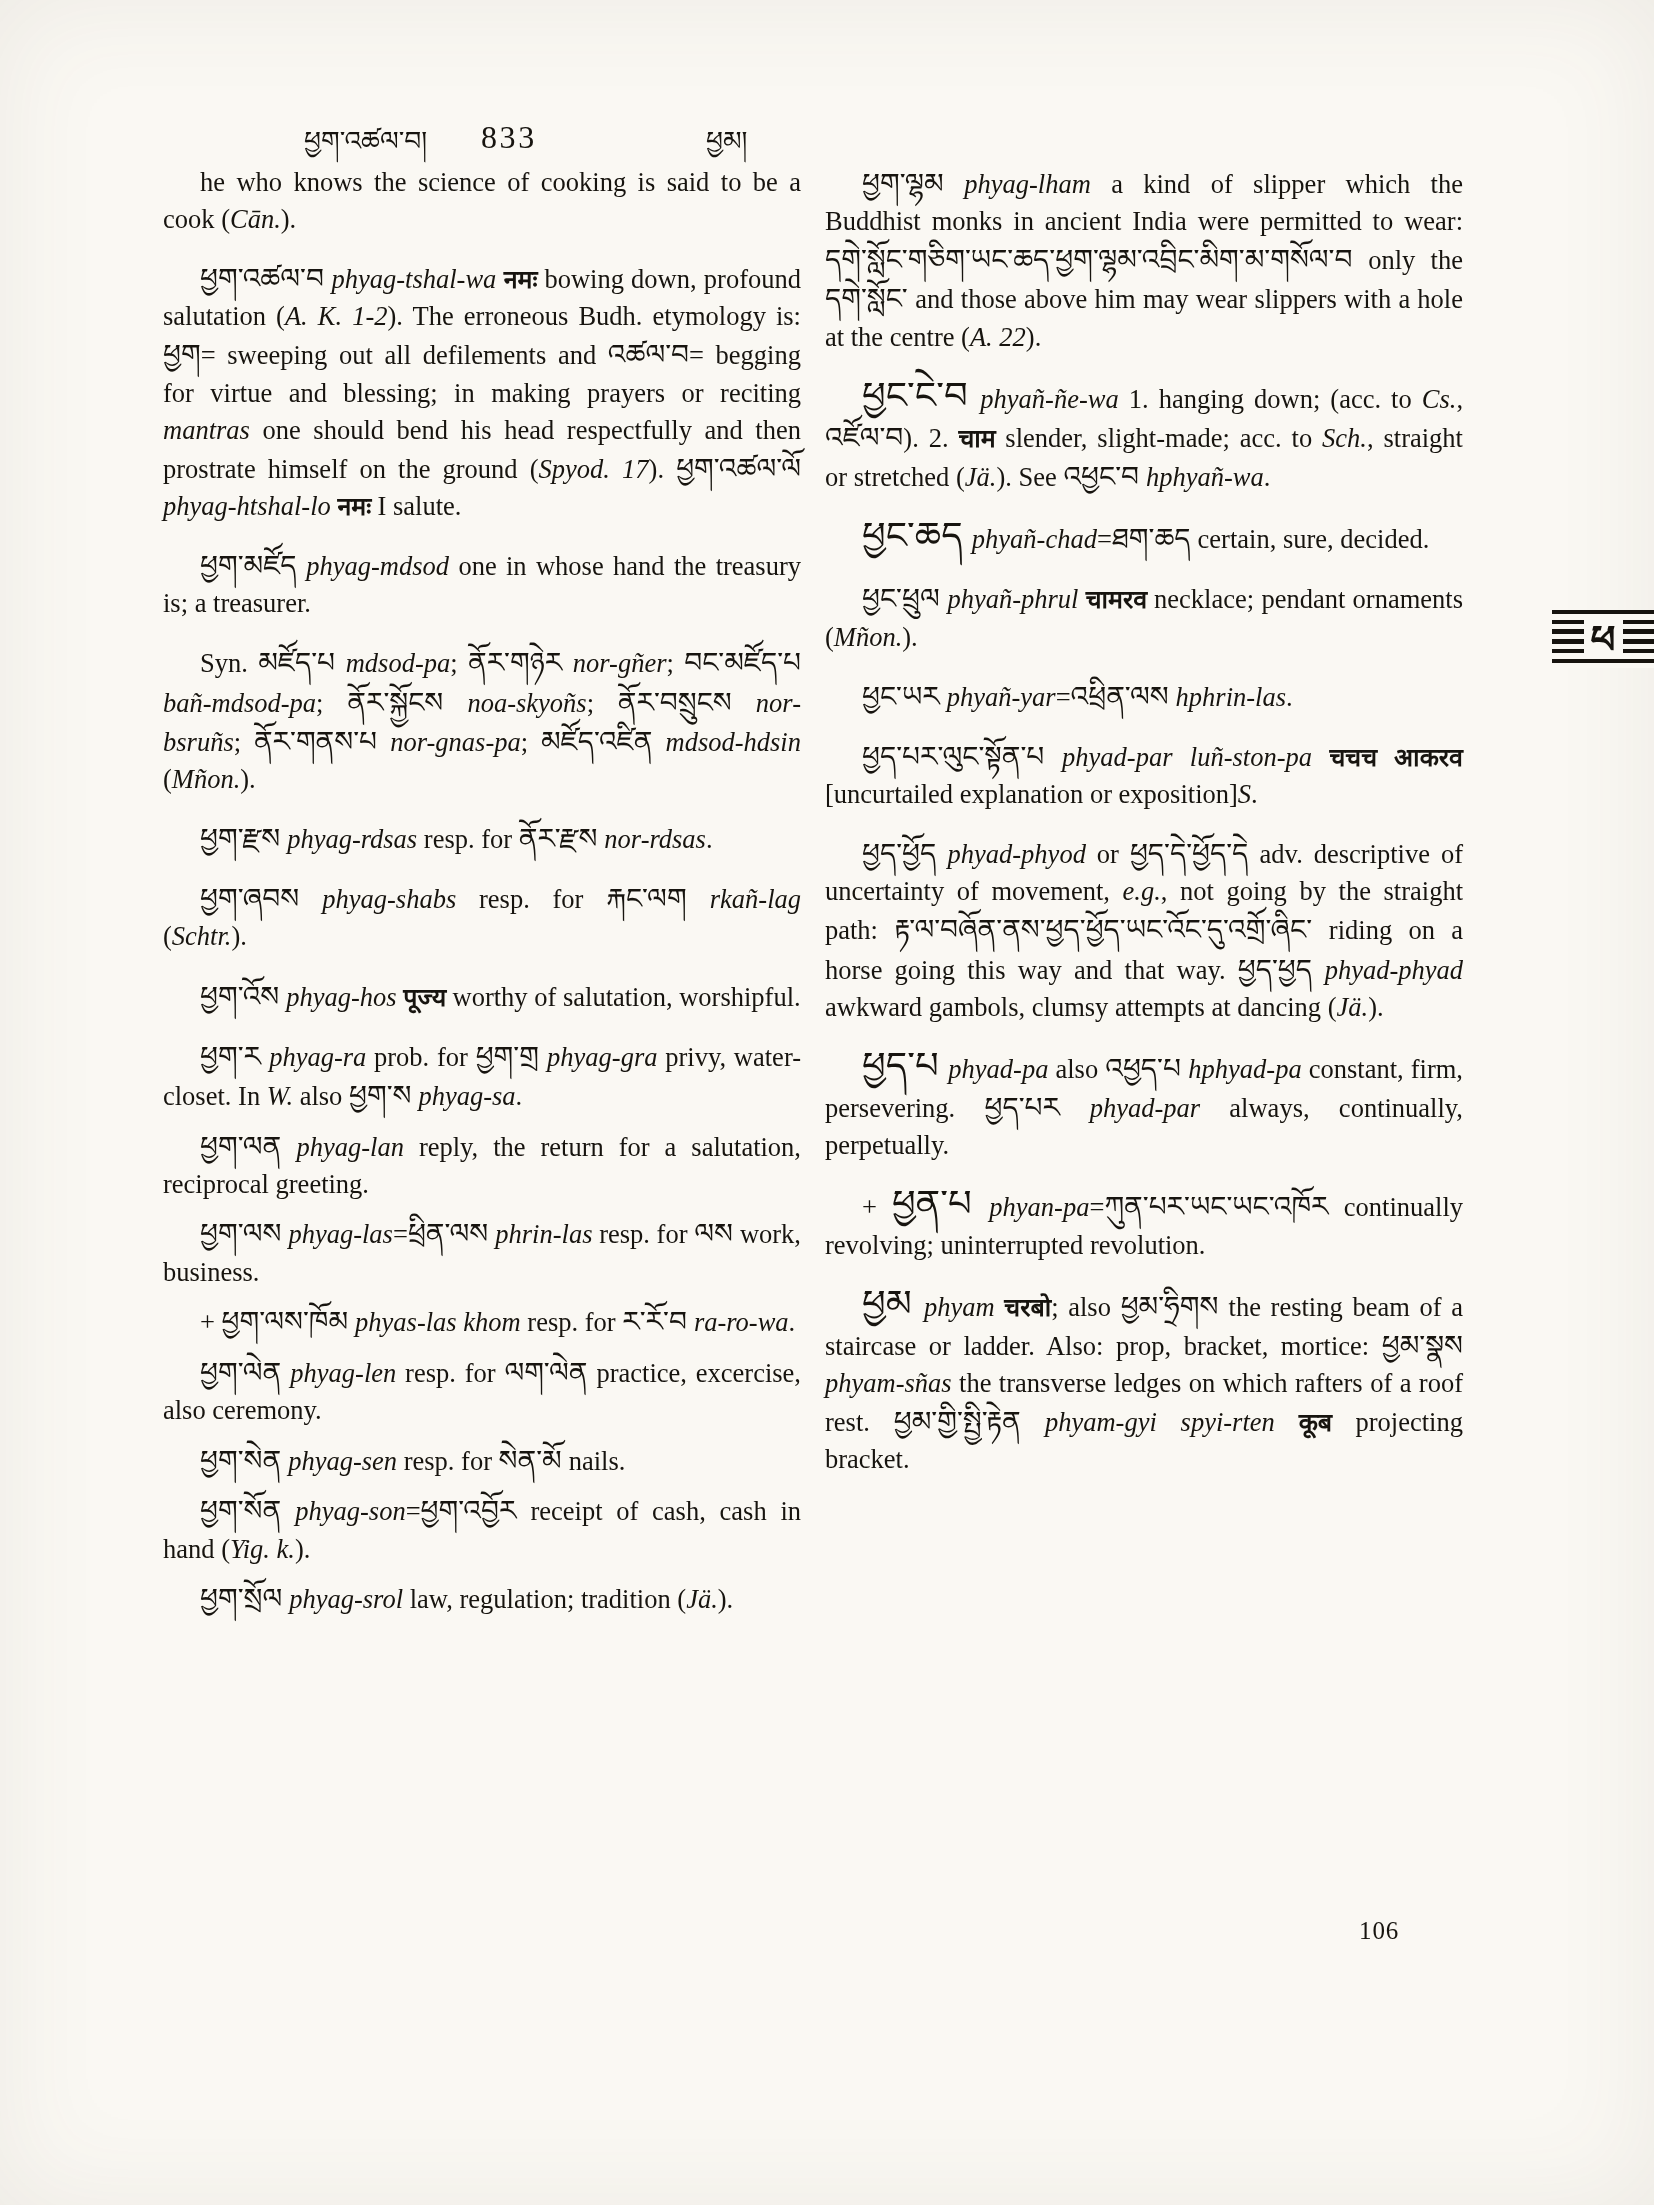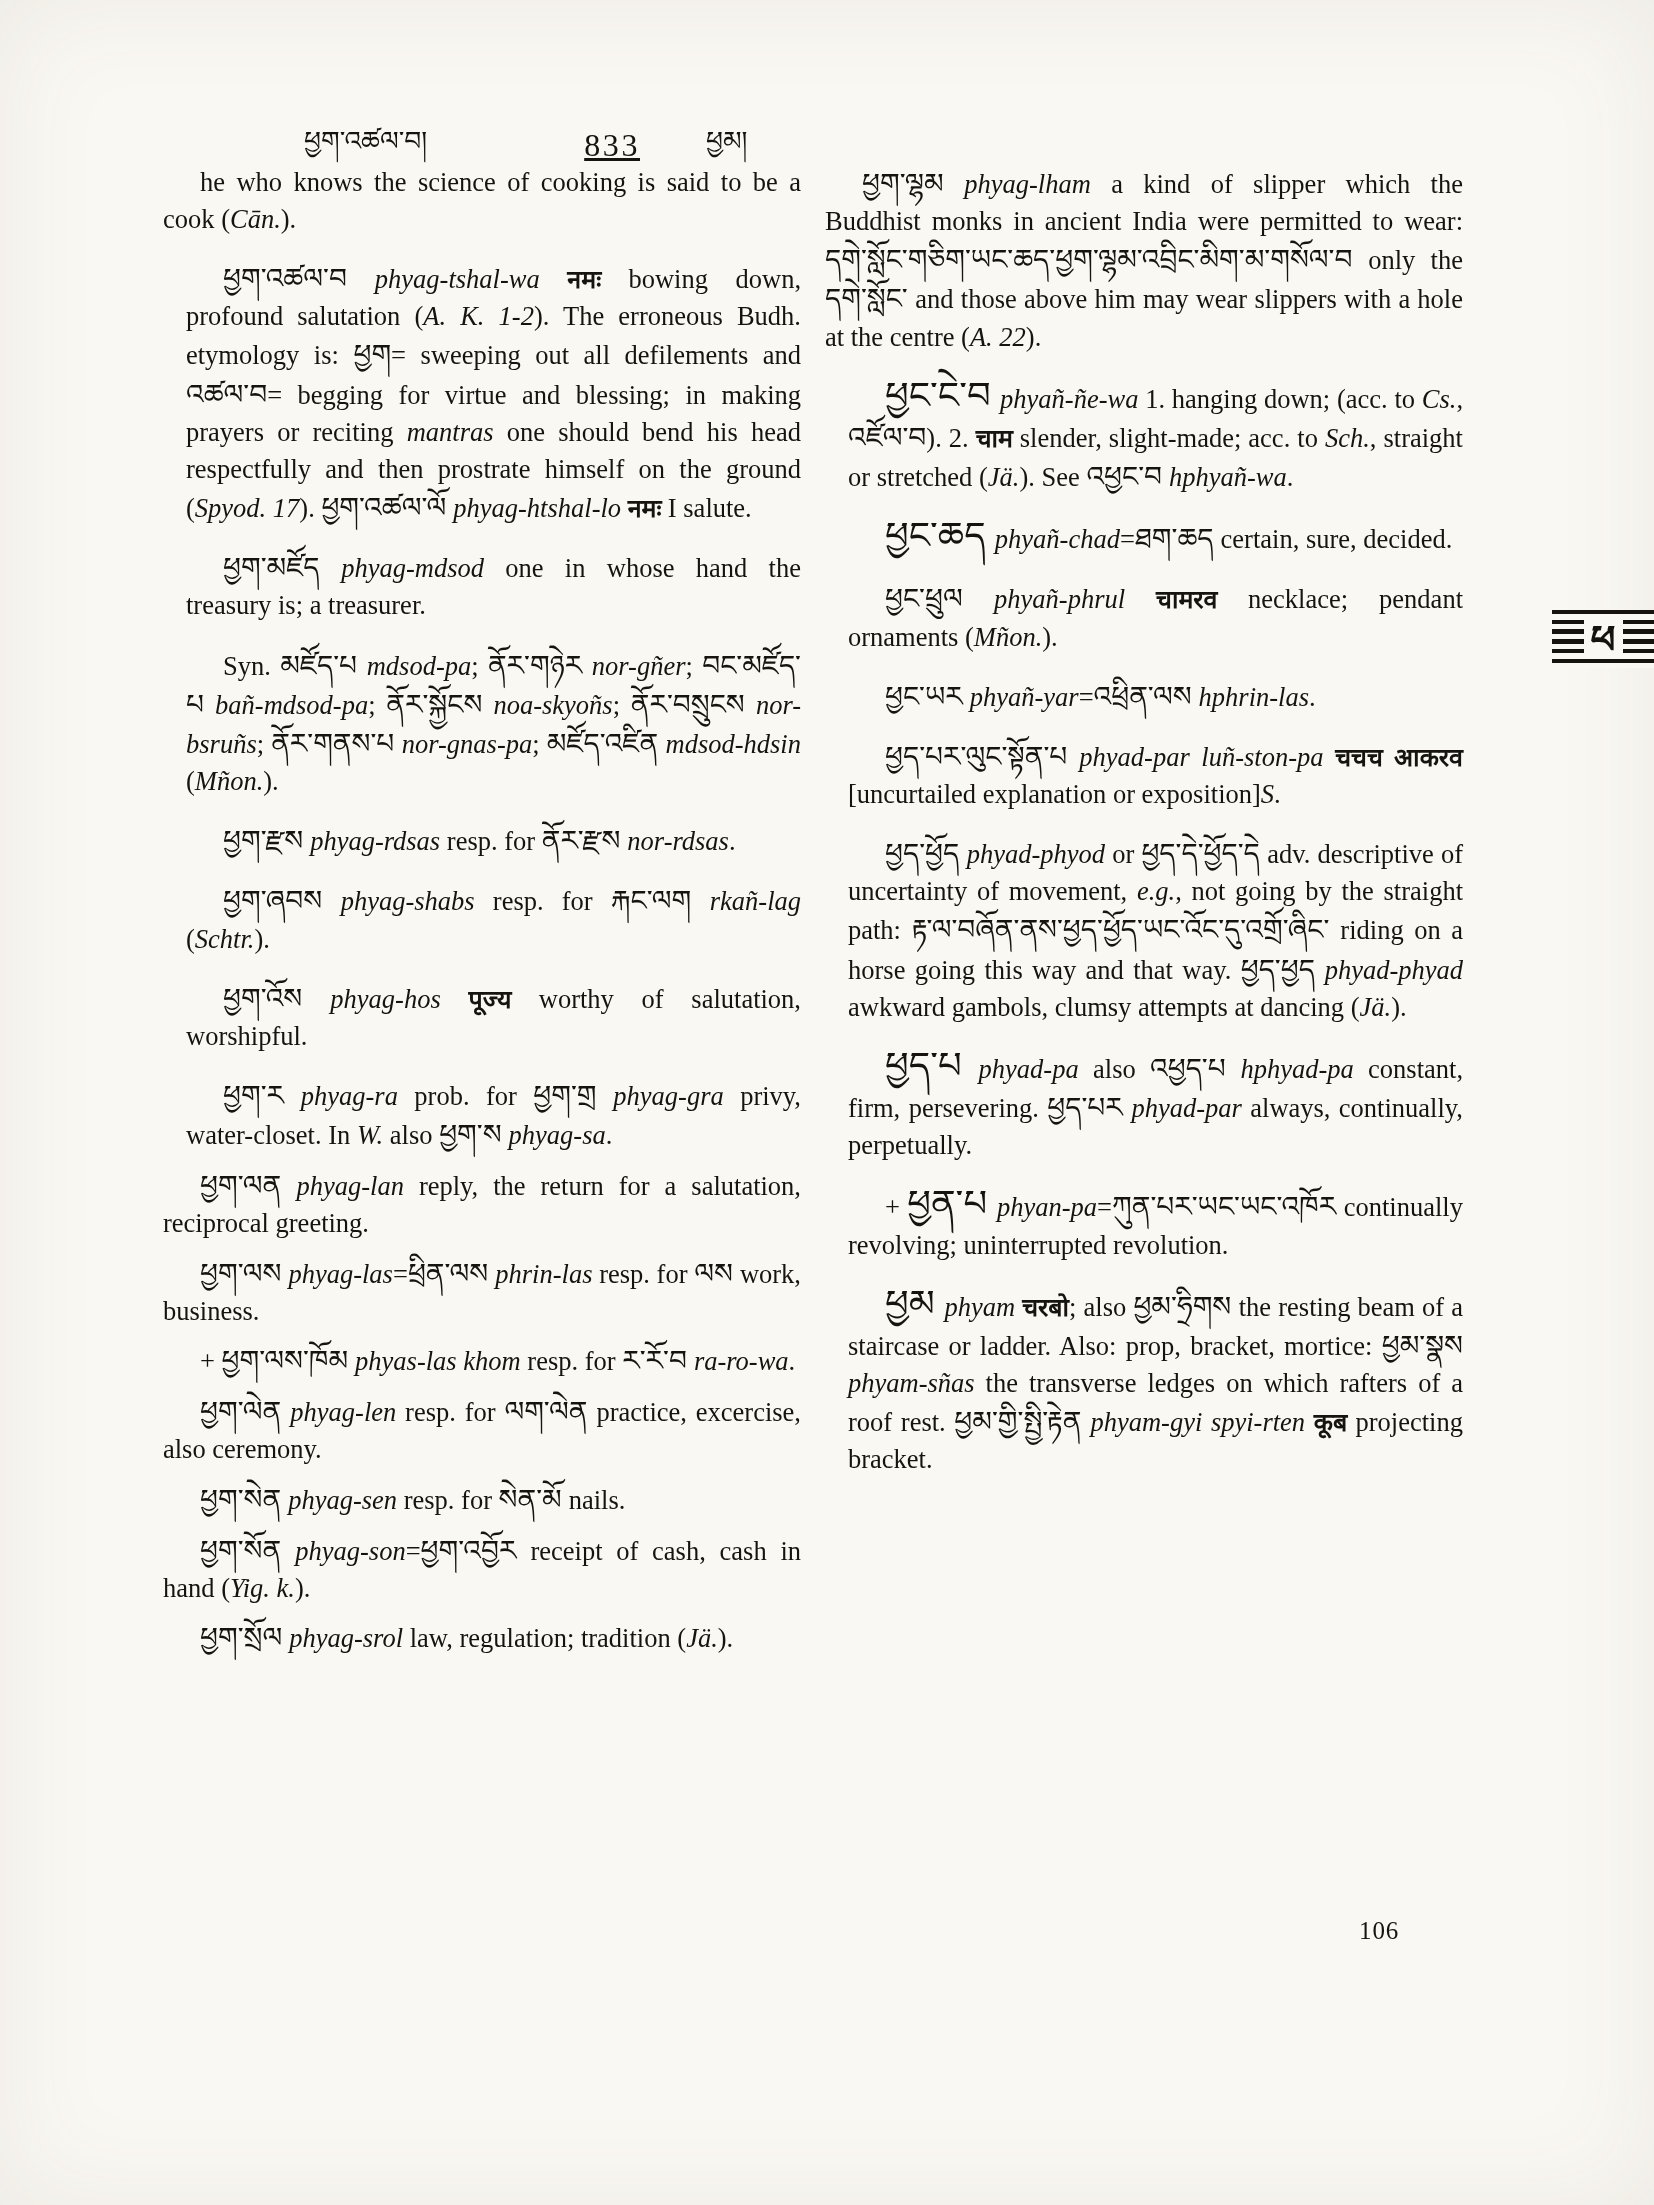--- a/index.html
+++ b/index.html
@@ -19,41 +19,41 @@
   }
   .page-header {
     position: absolute;
     top: 111px;
     left: 0;
     width: 100%;
     height: 46px;
     font-size: 26.5px;
   }
   .header-tib-left  { position: absolute; left: 304px; top: 0; }
-  .header-pagenum   { position: absolute; left: 481px; top: 16px; width: 159px; text-align: right; font-size: 32px; letter-spacing: 2.6px; text-decoration: underline; }
+  .header-pagenum   { position: absolute; left: 481px; top: 8px; width: 159px; text-align: left; font-size: 32px; letter-spacing: 2.6px; }
   .header-tib-right { position: absolute; left: 706px; top: 0; }
 
   .columns {
     position: absolute;
     top: 164px;
     left: 163px;
     width: 1323px;
     display: flex;
     gap: 24px;
   }
   .col { width: 638px; }
 
   .entry {
     margin: 0 0 11.5px 0;
     text-align: justify;
     font-size: 26.5px;
     line-height: 1.40;
     text-indent: 37px;
   }
-  .entry.spaced { margin-top: 21px; margin-left: 23px; }
+  .entry.spaced { margin-top: 21px; }
 
   .s-rm  { }
   .s-it  { font-style: italic; }
   .s-tib { font-size: 28px; }
   .s-tibL{ font-size: 37px; line-height: 1; }
   .s-dev { font-size: 25px; font-weight: bold; }
 
   .thumb-index {
     position: absolute;
     right: 0;

